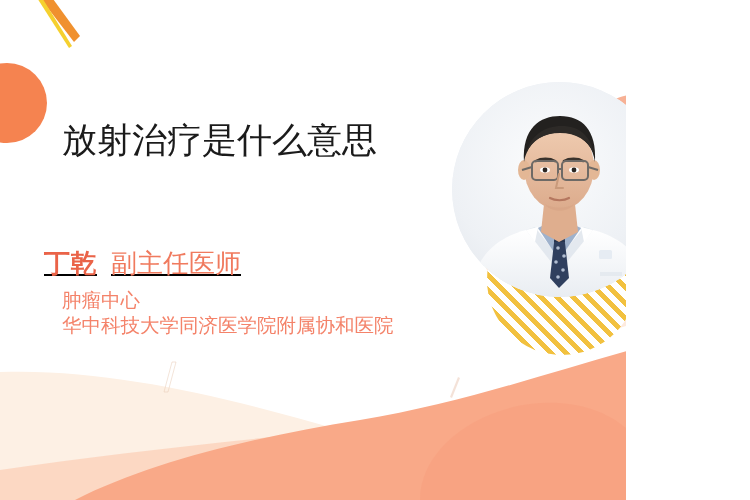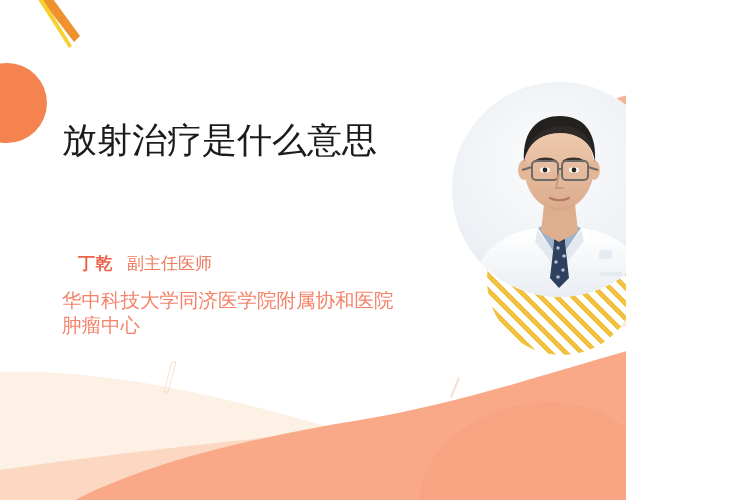--- a/index.html
+++ b/index.html
@@ -90,25 +90,26 @@
     top: 118px;
     width: 350px;
     font-size: 35px;
     line-height: 44px;
     font-weight: 400;
     color: #1b1b1b;
     letter-spacing: 0px;
   }
   .doctor-line {
     position: absolute;
-    left: 78px;
+    left: 44px;
     top: 250px;
-    font-size: 17px;
+    font-size: 26px;
     line-height: 27px;
     white-space: nowrap;
+    text-decoration: underline;
   }
   .doctor-name {
     color: #ea6348;
     font-weight: 700;
     letter-spacing: 0.5px;
   }
   .doctor-title {
     color: #f07a5e;
     font-weight: 400;
     margin-left: 14px;
@@ -249,17 +250,17 @@
     </div>
   </div>
 
   <div class="title">放射治疗是什么意思</div>
 
   <div class="doctor-line">
     <span class="doctor-name">丁乾</span><span class="doctor-title">副主任医师</span>
   </div>
 
   <div class="affiliation">
+    <div>肿瘤中心</div>
     <div>华中科技大学同济医学院附属协和医院</div>
-    <div>肿瘤中心</div>
   </div>
 
 </div>
 
 </body></html>

